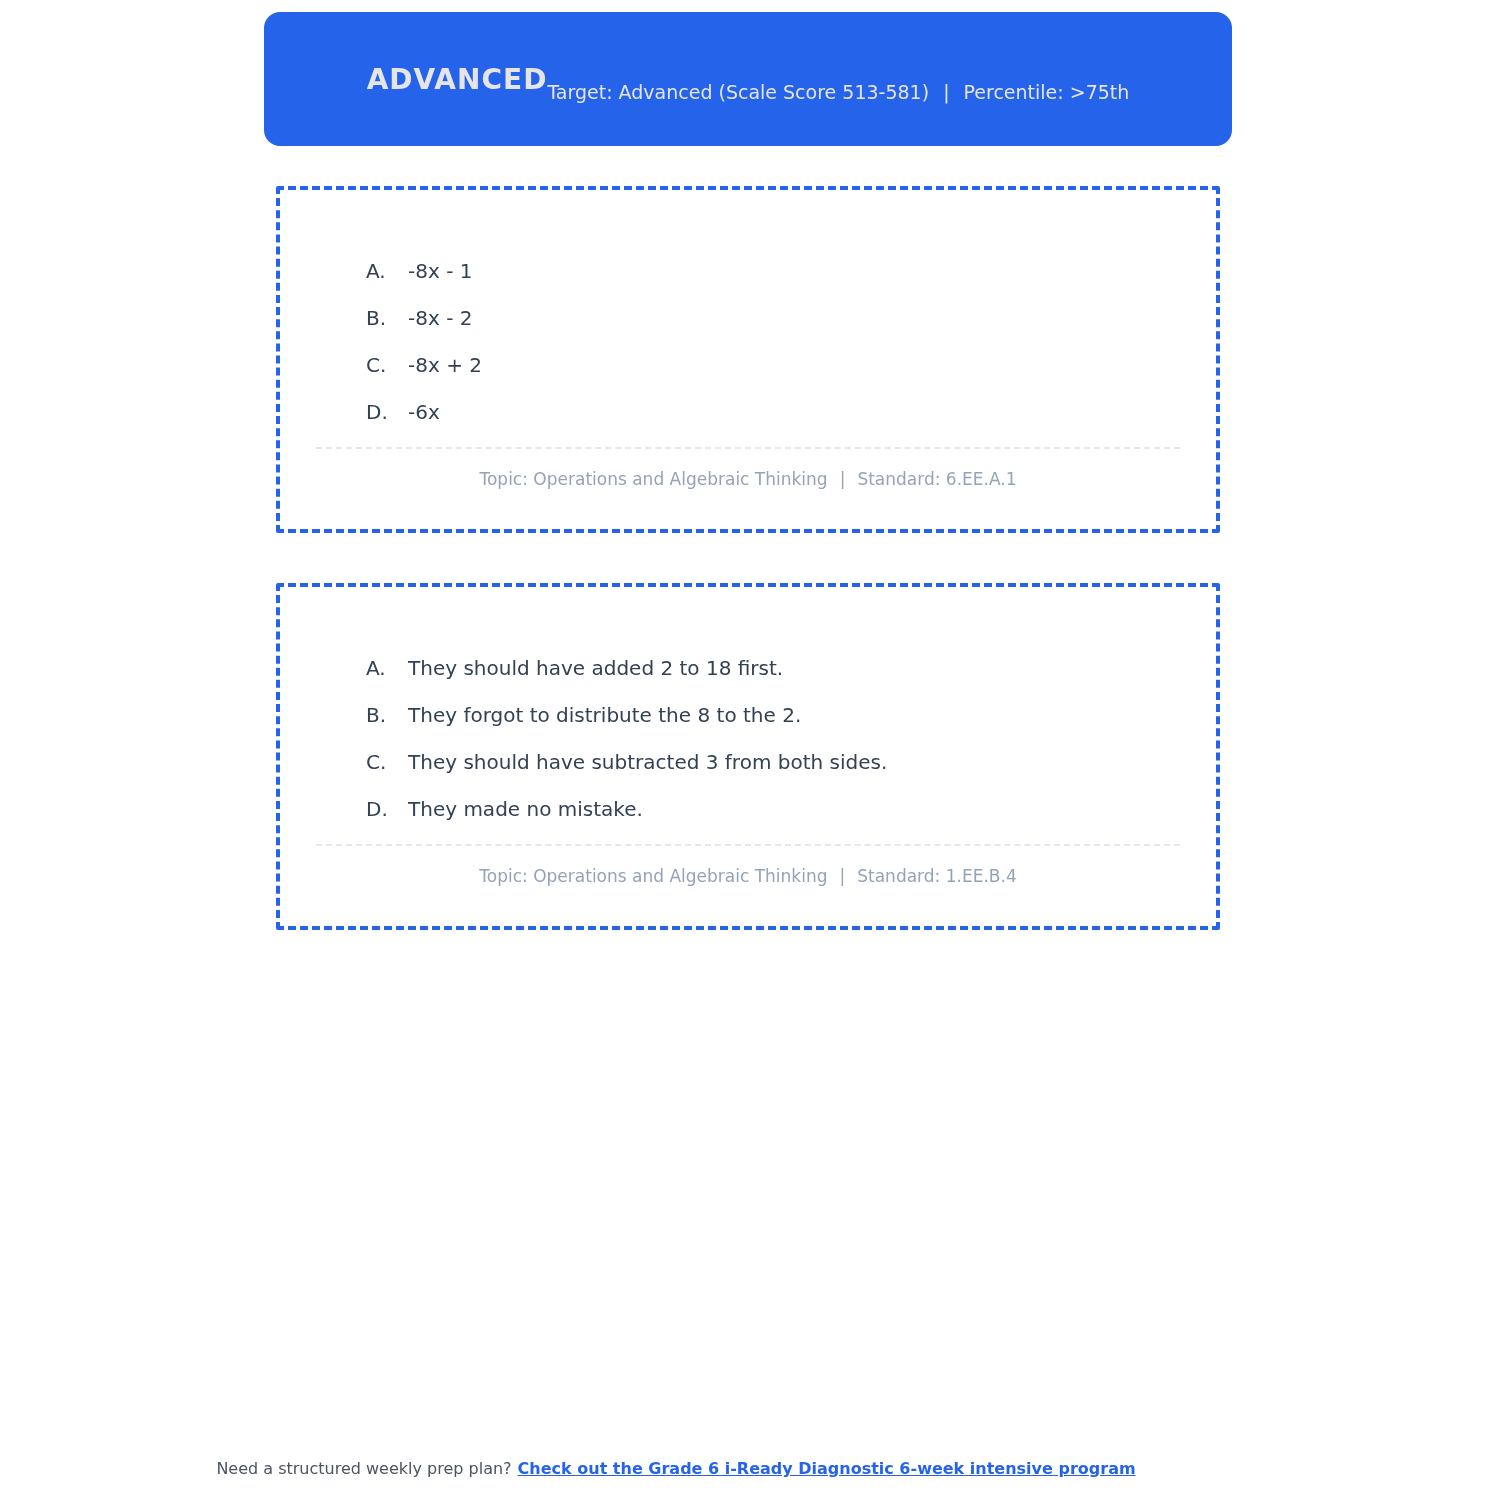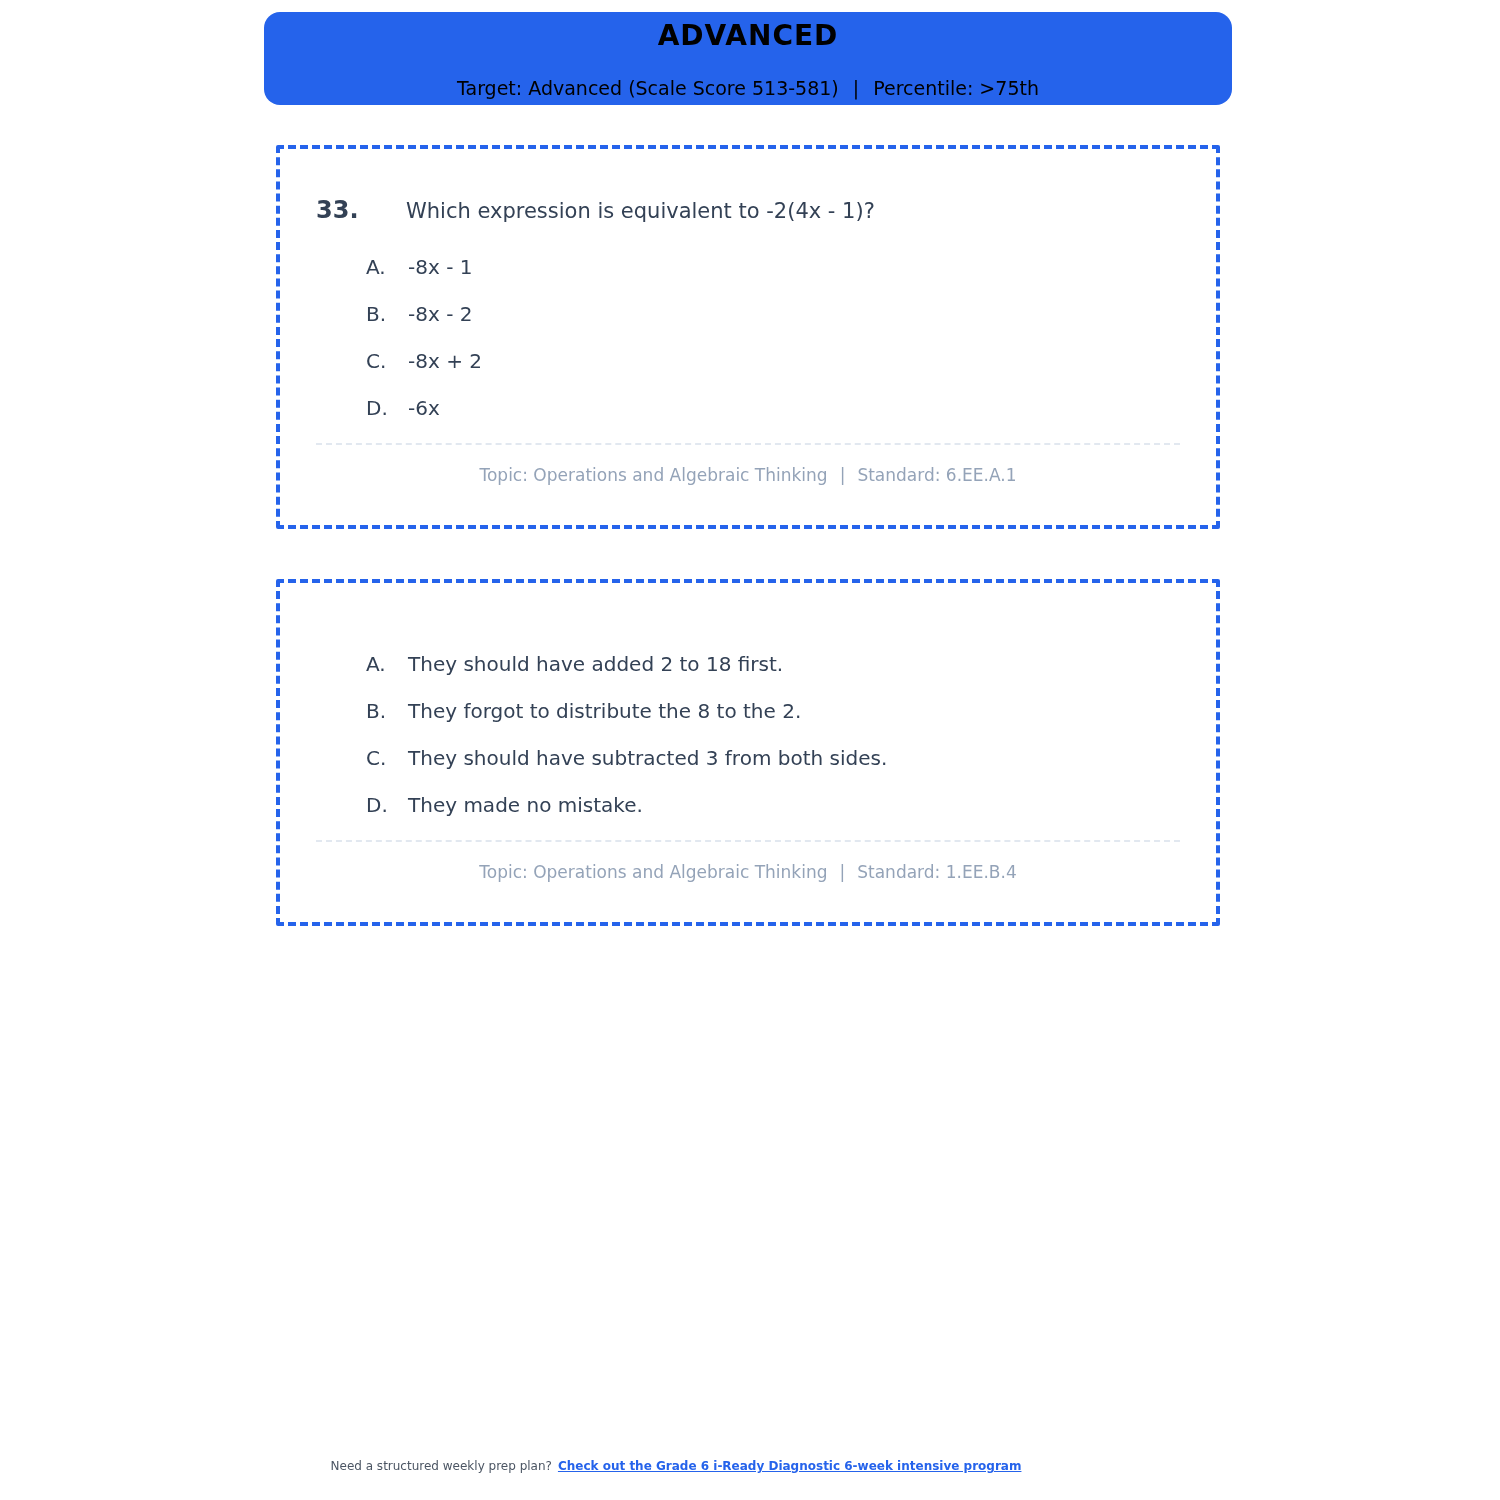--- a/index.html
+++ b/index.html
@@ -15,26 +15,25 @@
   .page {
     position: absolute;
     left: 264px;
     top: 12px;
     width: 968px;
   }
 
   
   .banner {
     width: 968px;
-    height: 93px;
+    height: 134px;
     background: #2563eb;
     border-radius: 16px;
-    color: #000000;
+    color: #e5e5e5;
     display: flex;
-    flex-direction: column;
     align-items: center;
     justify-content: center;
   }
   .banner-title {
     font-size: 28px;
     font-weight: bold;
     letter-spacing: 1px;
   }
   .banner-subtitle {
     margin-top: 25px;
@@ -91,21 +90,21 @@
   }
   .meta .pipe { margin: 0 12px; }
 
   
   .page-footer {
     position: absolute;
     left: 0;
     top: 1459px;
     width: 1352px;
     text-align: center;
-    font-size: 12px;
+    font-size: 16px;
     color: #4b5563;
   }
   .footer-link {
     margin-left: 6px;
     color: #2563eb;
     font-weight: bold;
     text-decoration: underline;
     cursor: pointer;
   }
 </style>
@@ -115,24 +114,20 @@
 <div class="page">
 
   <header class="banner">
     <div class="banner-title">ADVANCED</div>
     <div class="banner-subtitle">
       <span>Target: Advanced (Scale Score 513-581)</span><span class="pipe">|</span><span>Percentile: &gt;75th</span>
     </div>
   </header>
 
   <section class="question-card">
-    <div class="q-row">
-      <div class="q-number">33.</div>
-      <div class="q-text">Which expression is equivalent to -2(4x - 1)?</div>
-    </div>
     <div class="options">
       <div class="option">
         <span class="opt-letter">A.</span>
         <span class="opt-text">-8x - 1</span>
       </div>
       <div class="option">
         <span class="opt-letter">B.</span>
         <span class="opt-text">-8x - 2</span>
       </div>
       <div class="option">

